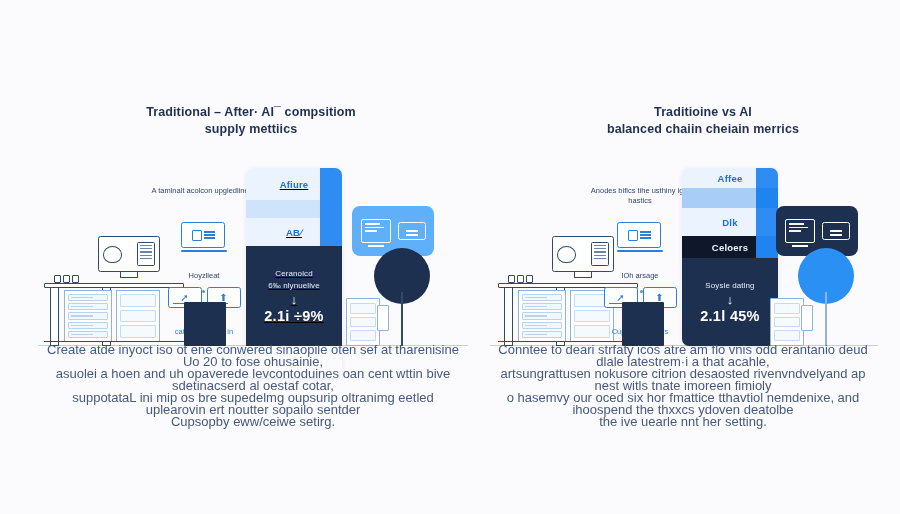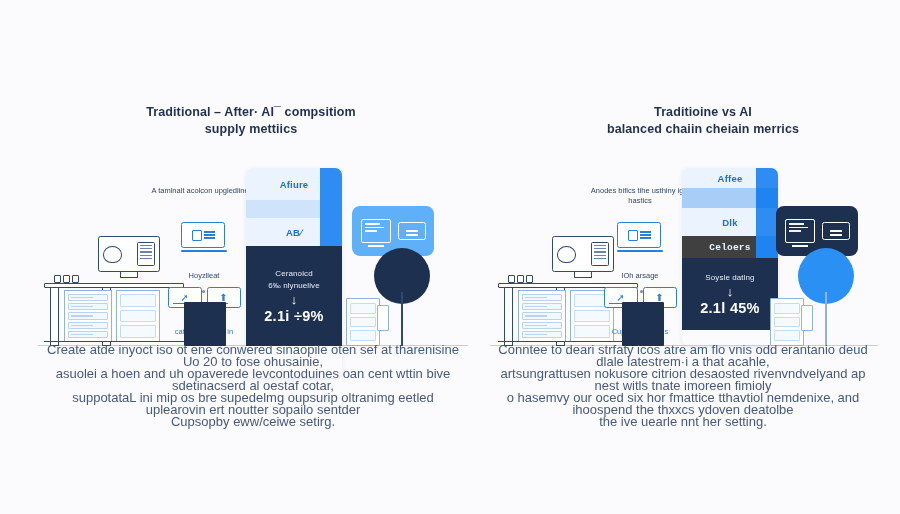--- a/index.html
+++ b/index.html
@@ -49,34 +49,34 @@
 
   
   .stack{
     position:absolute;
     top:168px;
     width:96px;
     border-radius:7px;
     overflow:hidden;
     box-shadow:0 1px 4px rgba(30,50,90,.10);
   }
-  .panel-left .stack{left:230px;height:210px;}
+  .panel-left .stack{left:230px;height:210px;text-decoration:underline;}
   .panel-right .stack{left:212px;height:178px;}
 
   .band{
     position:relative;
     display:flex;align-items:center;justify-content:center;
     font-size:9.5px;font-weight:700;
     color:#1d6fd4;
     letter-spacing:.2px;
   }
   .band.b1{background:#eaf3fe;}
   .band.b2{background:#cfe4fb;}
   .band.b3{background:#a8ceF7;}
-  .band.b4{background:#404040;font-family:Liberation Mono, monospace;}
+  .band.b4{background:#0f172a;}
   .band .edge{
     position:absolute;right:0;top:0;bottom:0;width:22px;
     background:#2b8af0;
   }
   .band.b1 .edge{background:#2f8cf2;}
   .band.b2 .edge{background:#2f8cf2;}
   .band.b3 .edge{background:#1f83f0;}
   .band.b4 .edge{background:#1f83f0;}
   .band .lbl{position:relative;z-index:2;}
 
@@ -531,21 +531,21 @@
         <span class="lbl"></span>
       </div>
       <div class="band b1" style="height:28px">
         <span class="edge"></span>
         <span class="lbl">Dlk</span>
       </div>
       <div class="band b4" style="height:22px">
         <span class="edge"></span>
         <span class="lbl" style="color:#eaf4ff">Celoers</span>
       </div>
-      <div class="dark-panel" style="height:72px">
+      <div class="dark-panel" style="height:88px">
         <div class="dp-line">Soysle datlng</div>
         <div class="dp-line"></div>
         <div class="dp-arrow">↓</div>
         <div class="dp-value">2.1l 45%</div>
       </div>
     </div>
 
     <div class="treegrp">
       <div class="badge">
         <div class="bmon">

